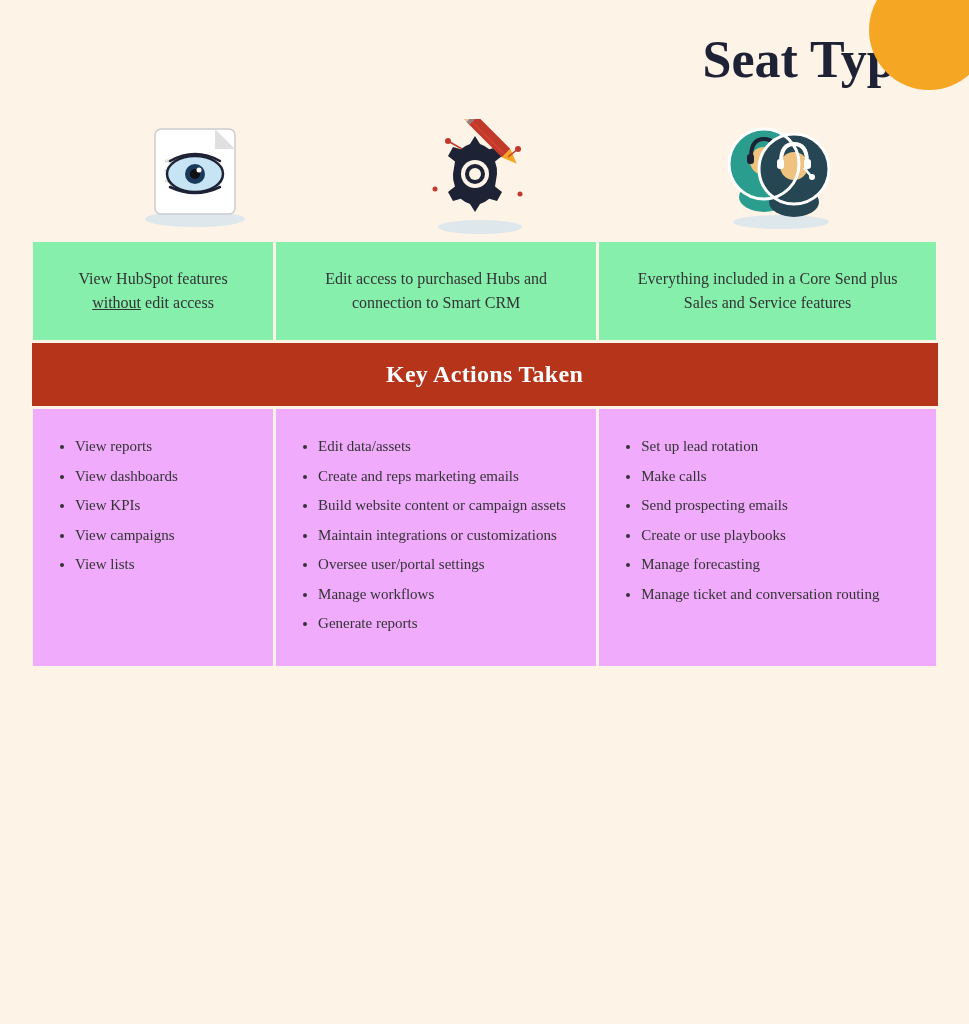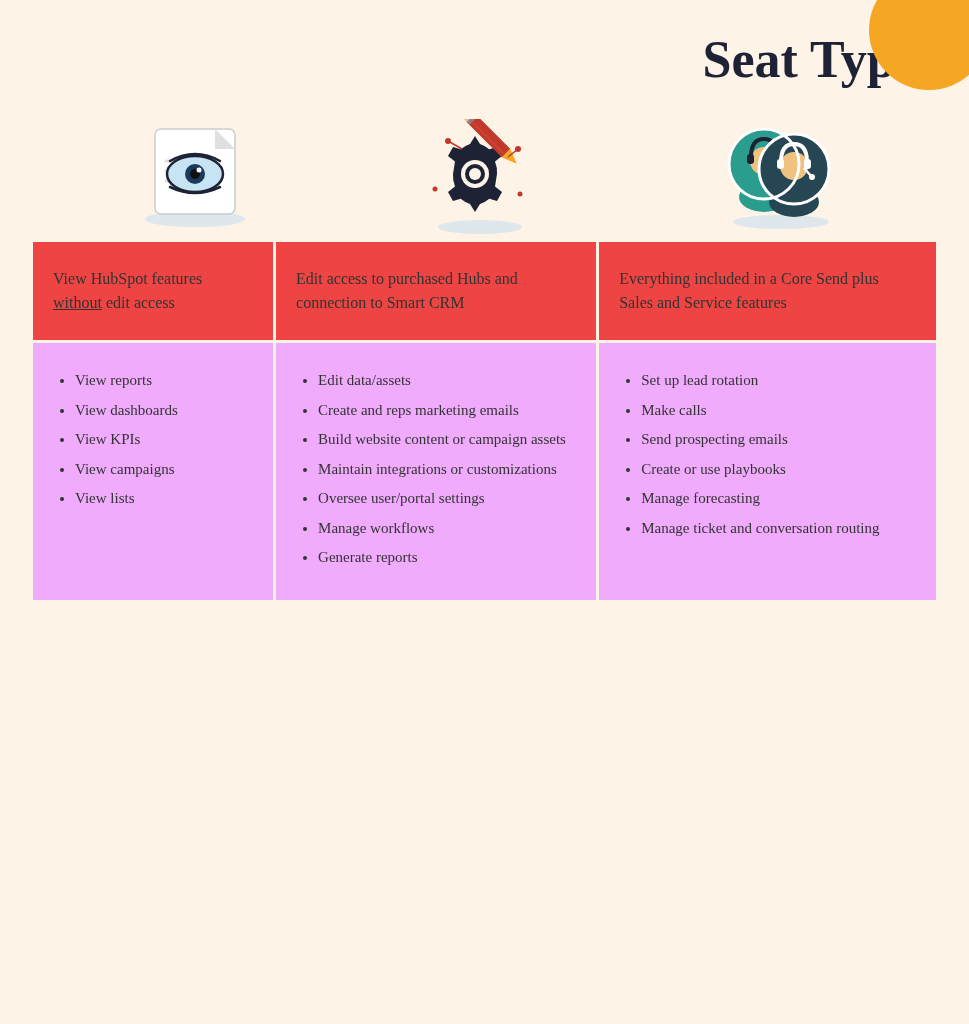--- a/index.html
+++ b/index.html
@@ -73,22 +73,22 @@
       font-weight: 700;
       font-size: 22px;
       text-align: center;
       padding: 20px 15px;
       border: 3px solid #fdf3e7;
       vertical-align: middle;
       line-height: 1.3;
     }
 
     .desc-row td {
-      background-color: #ef4444;
-      text-align: left;
+      background-color: #86efac;
+      text-align: center;
       padding: 25px 20px;
       font-size: 16px;
       color: #333;
       border: 3px solid #fdf3e7;
       vertical-align: middle;
       line-height: 1.5;
     }
 
     .desc-row td .underline {
       text-decoration: underline;
@@ -269,20 +269,23 @@
       </td>
       <td>
         Edit access to purchased Hubs and connection to Smart CRM
       </td>
       <td>
         Everything included in a Core Send plus Sales and Service features
       </td>
     </tr>
 
 
+    <tr class="key-actions-header">
+      <td colspan="3">Key Actions Taken</td>
+    </tr>
 
     <tr class="actions-row">
       <td>
         <ul>
           <li>View reports</li>
           <li>View dashboards</li>
           <li>View KPIs</li>
           <li>View campaigns</li>
           <li>View lists</li>
         </ul>

